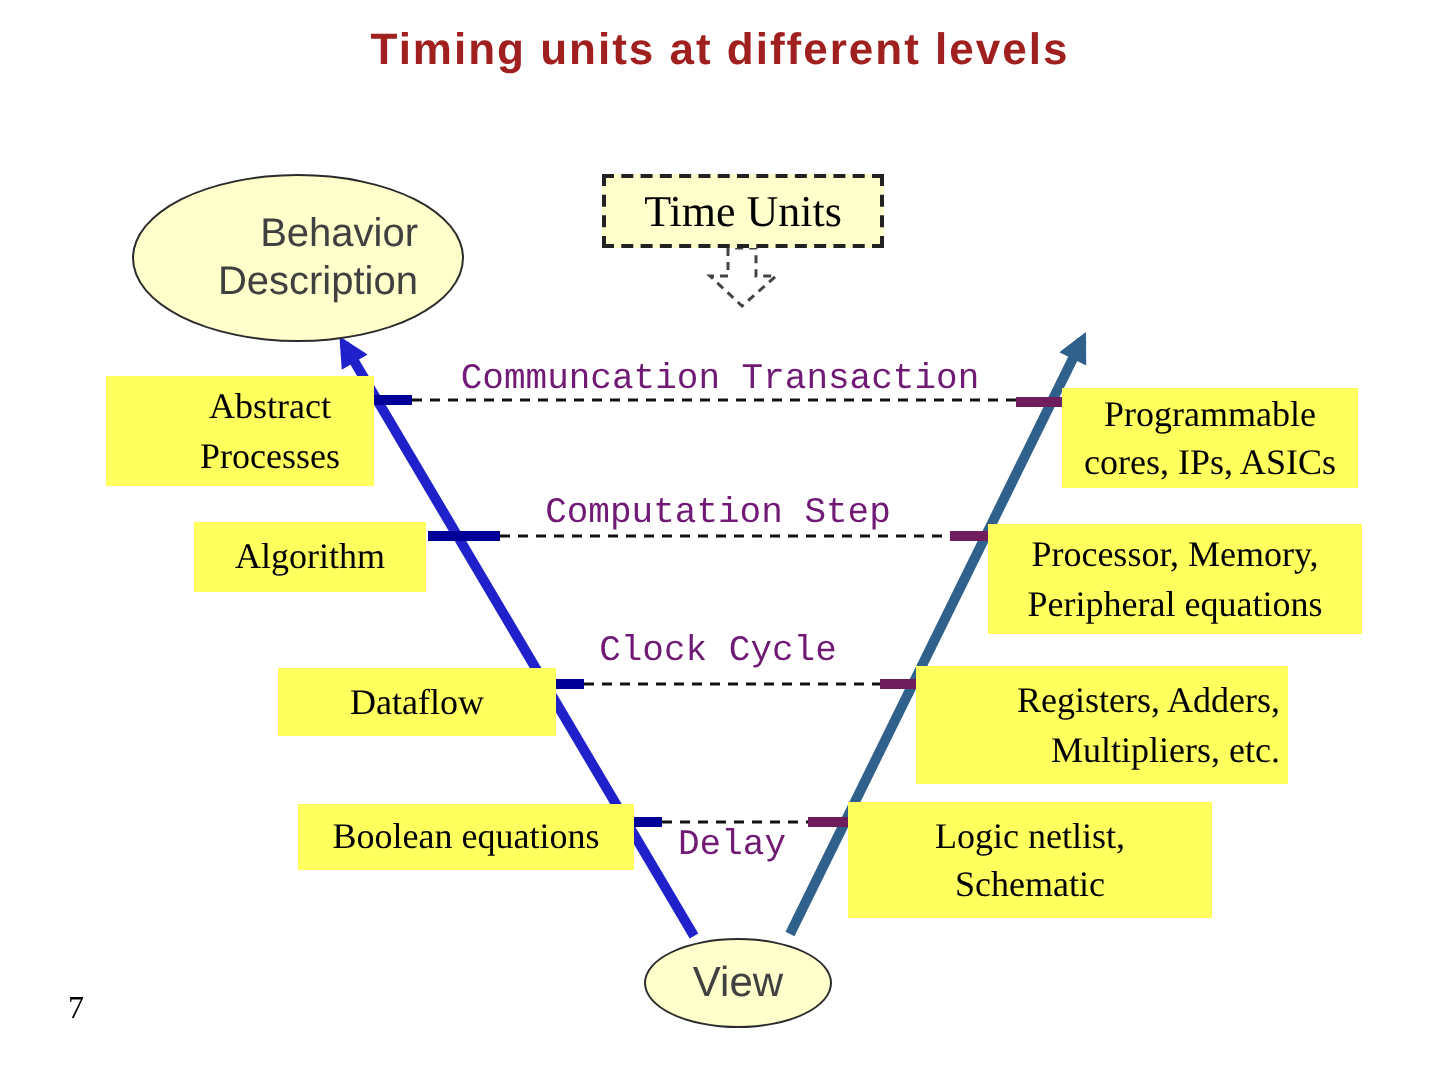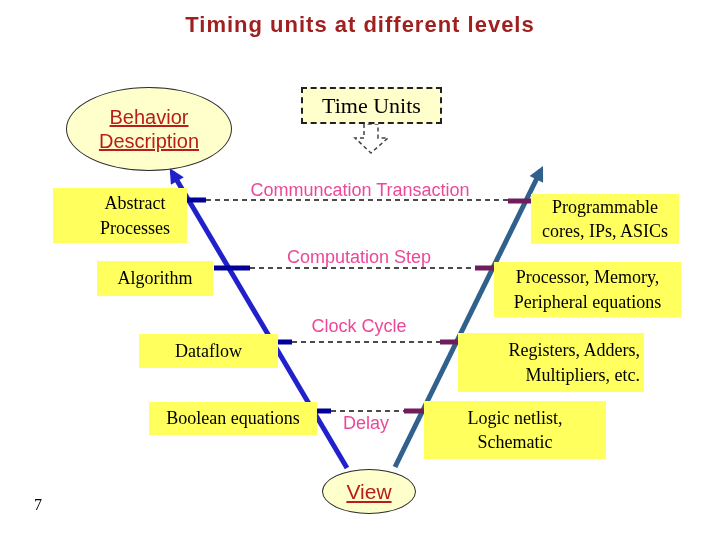--- a/index.html
+++ b/index.html
@@ -23,24 +23,23 @@
     color: #a01f1f;
   }
 
   .ellipse-node {
     background: #ffffcc;
     border: 1px solid #2b2b2b;
     border-radius: 50%;
     display: flex;
     align-items: center;
     justify-content: center;
-    text-align: center;
+    text-align: right;
     font-family: "Liberation Sans", sans-serif;
-    color: #b91c1c;
-    text-decoration: underline;
+    color: #404040;
   }
   .ellipse-behavior   { left: 66px;  top: 87px;  width: 164px; height: 82px; font-size: 20px; line-height: 1.2; }
   .ellipse-structural { left: 512px; top: 88px;  width: 170px; height: 80px; font-size: 20px; line-height: 1.2; }
   .ellipse-view       { left: 322px; top: 469px; width: 92px;  height: 43px; font-size: 21px; }
 
   .time-units-box {
     left: 301px; top: 87px; width: 141px; height: 37px;
     background: #ffffcc;
     border: 2px dashed #222;
     box-sizing: border-box;
@@ -67,23 +66,23 @@
   .box-boolean   { left: 149px; top: 402px; width: 168px; height: 33px; }
 
   .box-programmable { left: 531px; top: 194px; width: 148px; height: 50px; }
   .box-processor    { left: 494px; top: 262px; width: 187px; height: 55px; }
   .box-registers    { left: 458px; top: 333px; width: 186px; height: 59px; text-align: right; }
   .box-logic        { left: 424px; top: 401px; width: 182px; height: 58px; }
 
   .center-label {
     width: 300px;
     text-align: center;
-    font-family: Liberation Sans, sans-serif;
+    font-family: Liberation Mono, monospace;
     font-size: 18px;
-    color: #ec4899;
+    color: #701a75;
   }
   .label-communication { left: 210px; top: 180px; }
   .label-computation   { left: 209px; top: 247px; }
   .label-clock         { left: 209px; top: 316px; }
   .label-delay         { left: 216px; top: 413px; }
 
   .page-number {
     left: 34px; top: 496px;
     font-family: "Liberation Serif", serif;
     font-size: 16px;

